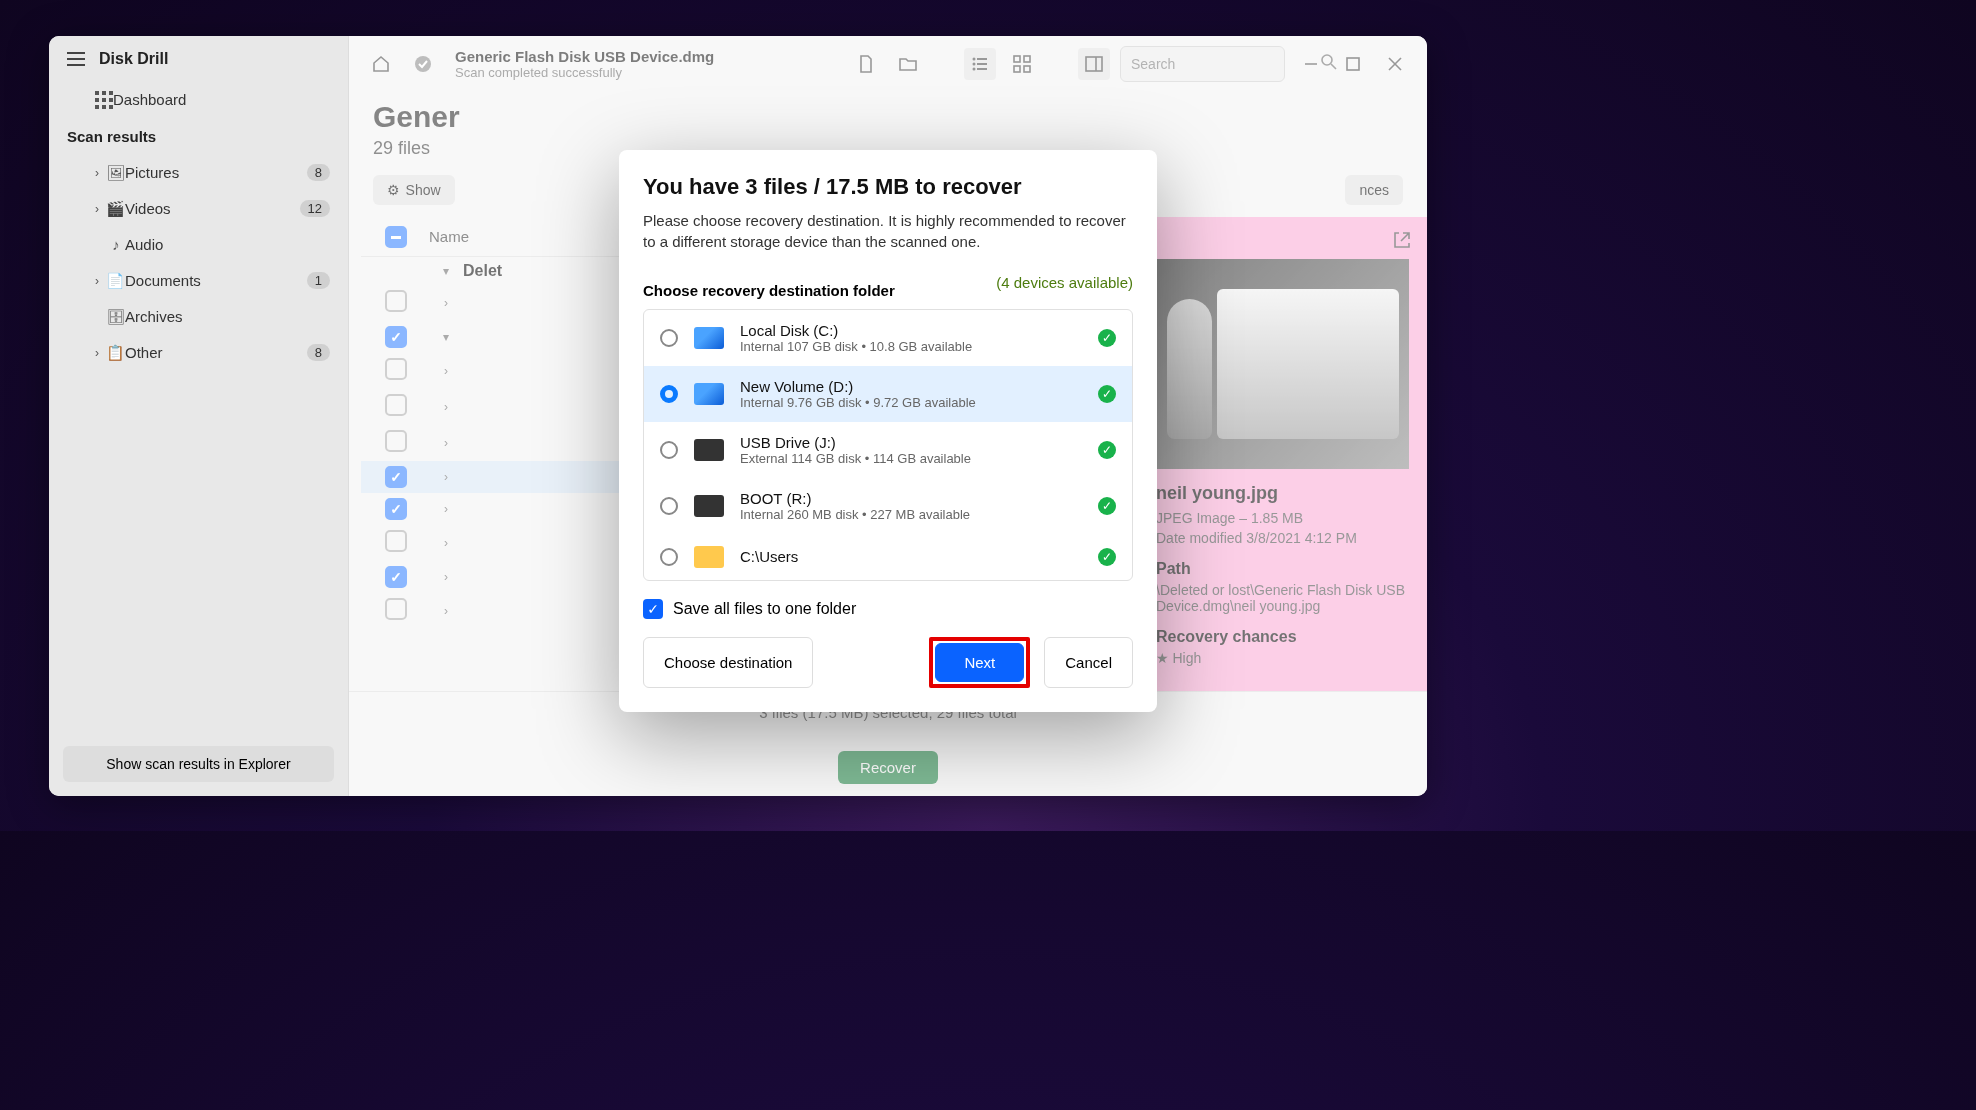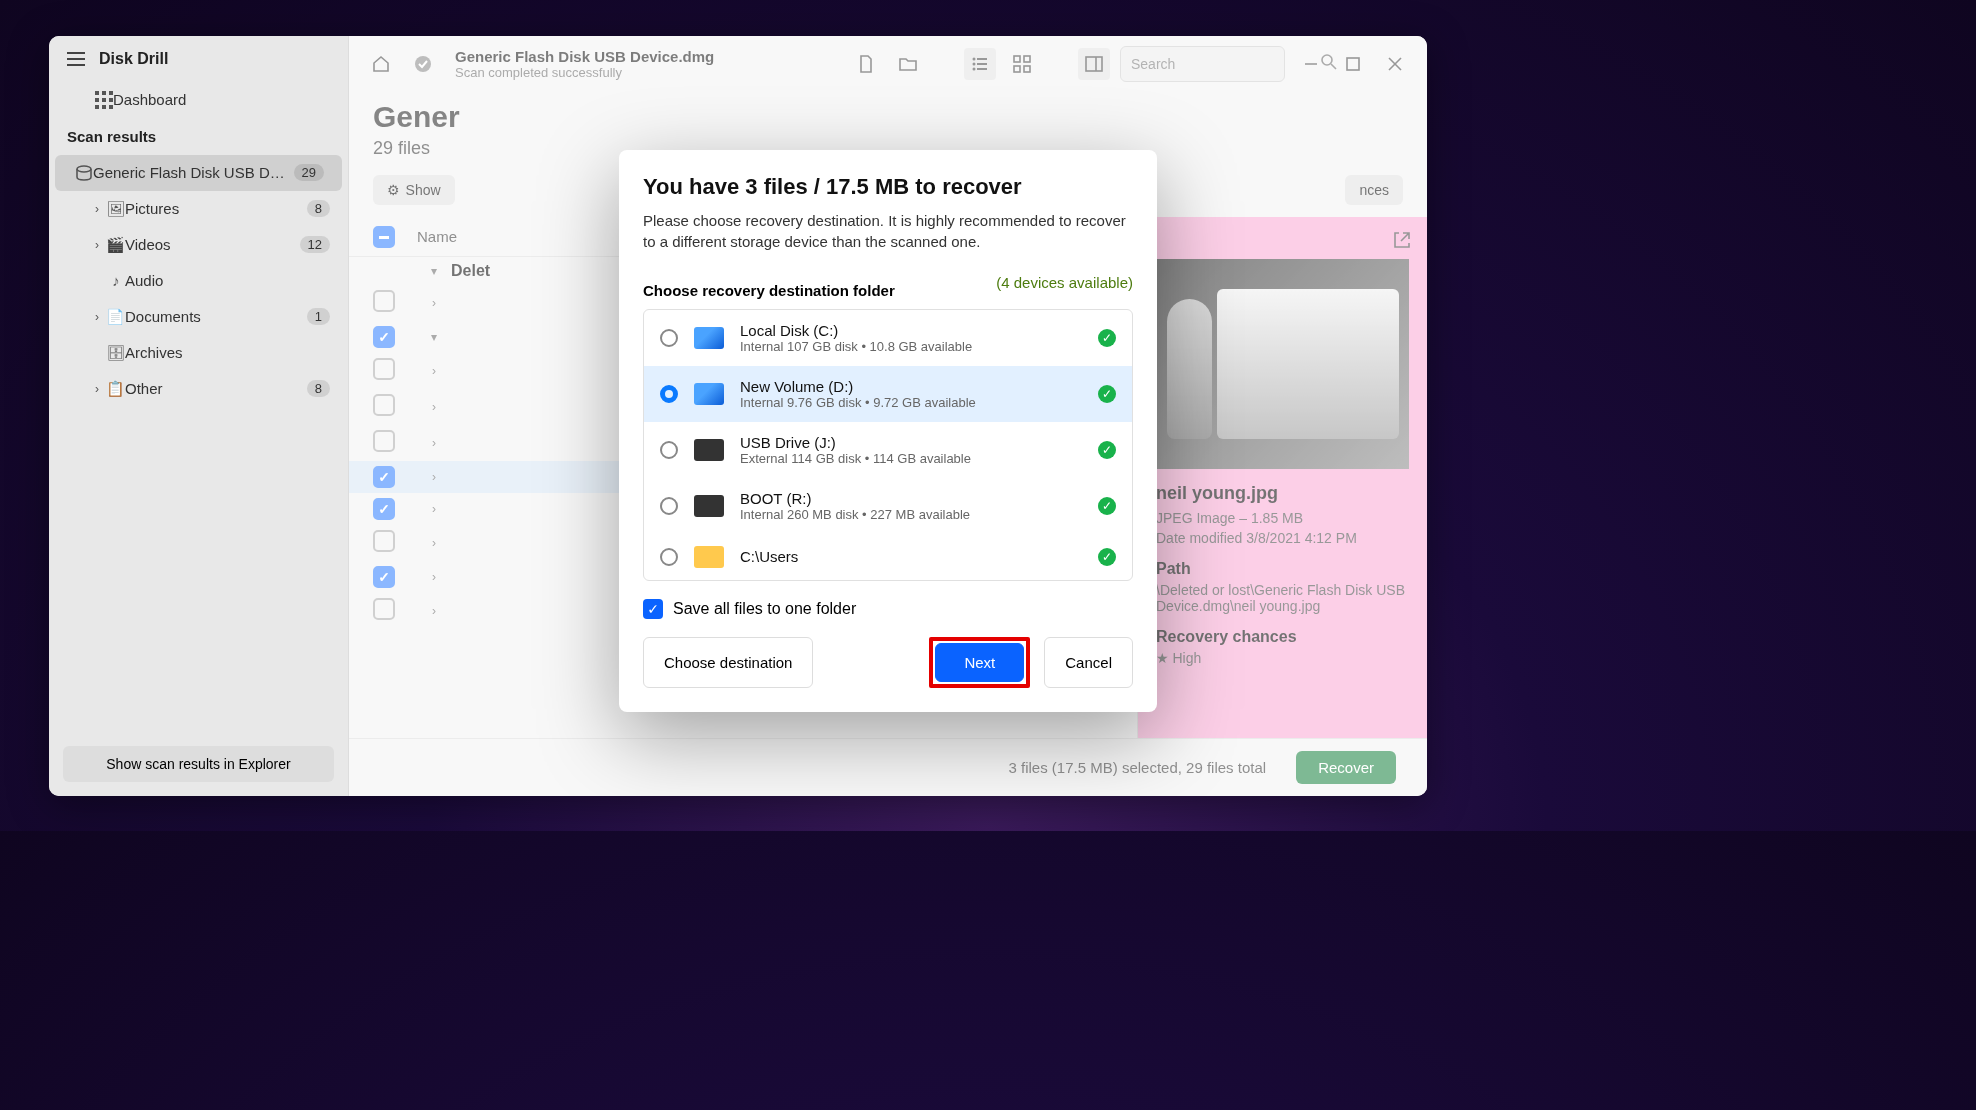--- a/index.html
+++ b/index.html
@@ -53,21 +53,21 @@
 .row .group-name { font-weight: 600; }
 .row .size { margin-left: auto; width: 110px; font-size: 14px; color: #333; }
 .preview { width: 290px; background: #f9a8d4; border-left: 1px solid #ddd; padding: 14px 18px; position: relative; }
 .preview .external { position: absolute; top: 14px; right: 16px; cursor: pointer; }
 .thumb { width: 252px; height: 210px; background: linear-gradient(135deg, #222 0%, #555 50%, #888 100%); margin: 28px auto 14px; position: relative; }
 .thumb::before { content: ""; position: absolute; left: 10px; top: 40px; width: 45px; height: 140px; background: linear-gradient(180deg, #bbb 0%, #666 100%); border-radius: 30px 30px 10px 10px; }
 .thumb::after { content: ""; position: absolute; left: 60px; top: 30px; right: 10px; bottom: 30px; background: linear-gradient(180deg, #eee 0%, #999 100%); border-radius: 6px; }
 .p-name { font-size: 18px; font-weight: 600; margin-bottom: 6px; }
 .p-line { font-size: 14px; color: #444; margin-bottom: 4px; }
 .p-h { font-weight: 600; margin-top: 14px; margin-bottom: 4px; }
-.status { display: flex; align-items: center; gap: 30px; padding: 12px 31px; border-top: 1px solid #ddd; justify-content: flex-end; }
+.status { display: flex; align-items: center; gap: 30px; padding: 12px 24px; border-top: 1px solid #ddd; justify-content: flex-end; flex-direction: column; }
 .status-text { font-size: 15px; color: #333; }
 .recover-btn { background: #15803d; color: #fff; border: none; border-radius: 6px; padding: 8px 22px; font-size: 15px; cursor: pointer; }
 
 .dim { position: absolute; inset: 0; background: rgba(255,255,255,0.45); display: flex; align-items: center; justify-content: center; padding-top: 30px; z-index: 50; }
 .modal { width: 538px; background: #fff; border-radius: 8px; box-shadow: 0 24px 80px rgba(0,0,0,0.35); padding: 24px; }
 .m-title { font-size: 22px; font-weight: 600; color: #111; margin-bottom: 10px; }
 .m-body { font-size: 15px; color: #333; margin-bottom: 14px; line-height: 1.4; }
 .m-sub { display: flex; justify-content: space-between; align-items: center; font-size: 15px; margin-bottom: 10px; }
 .m-sub .left { font-weight: 600; margin-top: 16px; }
 .m-sub .right { color: #4d7c0f; }
@@ -117,30 +117,20 @@
             <rect x="7" y="7" width="4" height="4"></rect>
             <rect x="14" y="7" width="4" height="4"></rect>
             <rect x="0" y="14" width="4" height="4"></rect>
             <rect x="7" y="14" width="4" height="4"></rect>
             <rect x="14" y="14" width="4" height="4"></rect>
           </svg>
       </span>
       <span>Dashboard</span>
     </div>
     <div class="sb-section">Scan results</div>
-    <div class="sb-item active">
-      <span class="icon-box">
-          <svg viewBox="0 0 18 18" fill="none" stroke="#555" stroke-width="1.6">
-            <ellipse cx="9" cy="5" rx="7" ry="3"></ellipse>
-            <path d="M2 5v8c0 1.7 3.1 3 7 3s7-1.3 7-3V5"></path>
-          </svg>
-        </span>
-      <span>Generic Flash Disk USB D…</span>
-      <span class="sb-badge">29</span>
-    </div>
     <div id="sb-cats">
         <div class="sb-item level2">
           <span class="chev">›</span>
           <span class="icon-box">🖼</span>
           <span>Pictures</span>
           <span class="sb-badge">8</span>
         </div>
         <div class="sb-item level2">
           <span class="chev">›</span>
           <span class="icon-box">🎬</span>
@@ -258,21 +248,21 @@
       <div class="summary">29 files</div>
     </div>
     <div class="filter-bar">
       <div class="filter-chip">
           <span>⚙</span>
           <span>Show</span>
         </div>
       <div style="flex:1"></div>
       <div class="filter-chip">nces</div>
     </div>
-    <div style="display:flex; flex:1; min-height:0;">
+    <div style="display:flex; flex:1; min-height:0;padding-left:12px;">
       <div style="flex:1; display:flex; flex-direction:column;">
         <div class="columns-header">
           <div class="col-check"><span class="ck partial"></span></div>
           <div class="col-name">Name</div>
           <div class="col-size">Size</div>
         </div>
         <div class="row">
           <div style="width:44px"></div>
           <span class="chev2">▾</span>
           <span class="group-name">Delet</span>

